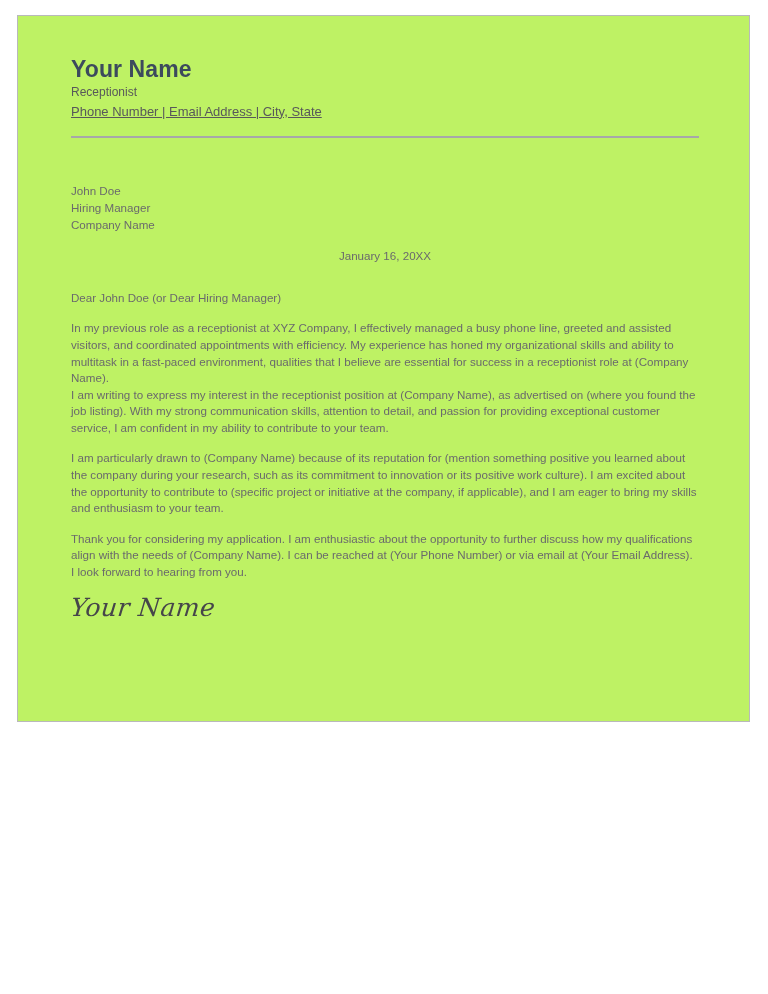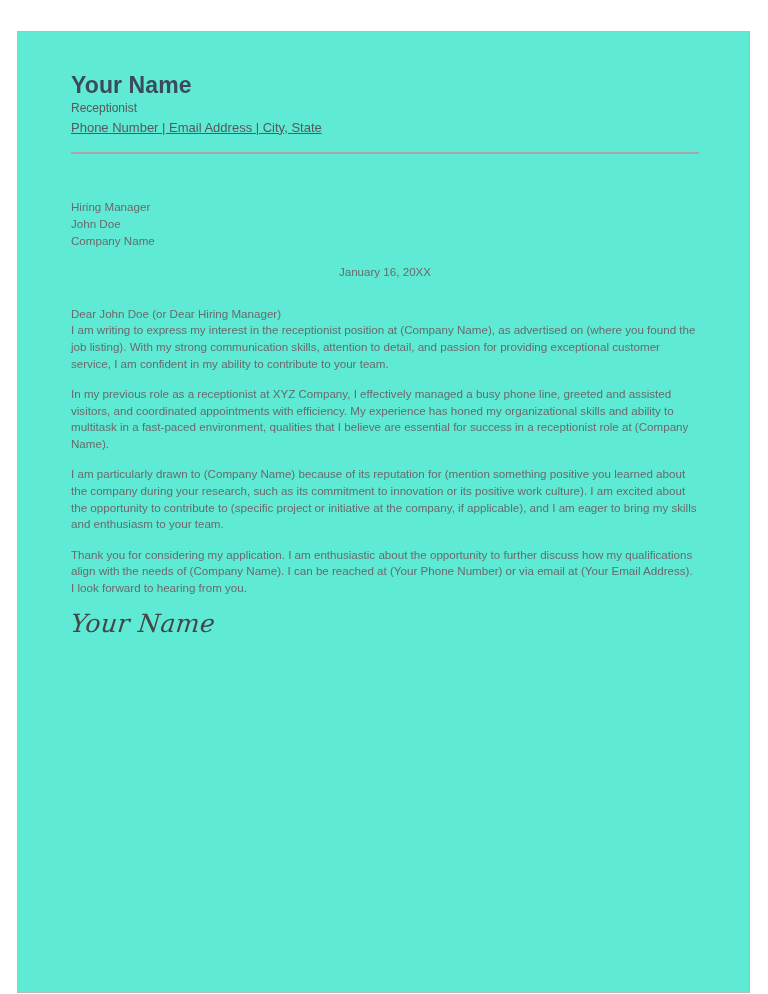--- a/index.html
+++ b/index.html
@@ -12,25 +12,24 @@
     height: 994px;
     font-family: "Liberation Sans", sans-serif;
     overflow: hidden;
   }
 
   .page {
     position: absolute;
     left: 17px;
     top: 15px;
     width: 733px;
-    height: 962px;
+    height: 707px;
     box-sizing: border-box;
     border: 1px solid #b9b9bb;
-    background: #5eead4;
-    margin-top: 16px;
+    background: #bef264;
   }
 
   .inner {
     position: absolute;
     left: 53px;
     top: 40px;
     width: 628px;
   }
 
   
@@ -129,31 +128,31 @@
   <div class="inner">
 
     <div>
       <div class="hdr-name">Your Name</div>
       <div class="hdr-title">Receptionist</div>
       <div class="hdr-contact">Phone Number | Email Address | City, State</div>
       <div class="rule"></div>
     </div>
 
     <div class="recipient">
+      <div>John Doe</div>
       <div>Hiring Manager</div>
-      <div>John Doe</div>
       <div>Company Name</div>
     </div>
 
     <div class="date">January 16, 20XX</div>
 
     <div class="body-block">
       <p class="salutation">Dear John Doe (or Dear Hiring Manager)</p>
+      <p class="para gap">In my previous role as a receptionist at XYZ Company, I effectively managed a busy phone line, greeted and assisted visitors, and coordinated appointments with efficiency. My experience has honed my organizational skills and ability to multitask in a fast-paced environment, qualities that I believe are essential for success in a receptionist role at (Company Name).</p>
       <p class="para">I am writing to express my interest in the receptionist position at (Company Name), as advertised on (where you found the job listing). With my strong communication skills, attention to detail, and passion for providing exceptional customer service, I am confident in my ability to contribute to your team.</p>
-      <p class="para gap">In my previous role as a receptionist at XYZ Company, I effectively managed a busy phone line, greeted and assisted visitors, and coordinated appointments with efficiency. My experience has honed my organizational skills and ability to multitask in a fast-paced environment, qualities that I believe are essential for success in a receptionist role at (Company Name).</p>
       <p class="para gap">I am particularly drawn to (Company Name) because of its reputation for (mention something positive you learned about the company during your research, such as its commitment to innovation or its positive work culture). I am excited about the opportunity to contribute to (specific project or initiative at the company, if applicable), and I am eager to bring my skills and enthusiasm to your team.</p>
       <p class="para gap">Thank you for considering my application. I am enthusiastic about the opportunity to further discuss how my qualifications align with the needs of (Company Name). I can be reached at (Your Phone Number) or via email at (Your Email Address). I look forward to hearing from you.</p>
     </div>
 
     <div class="signature">Your Name</div>
 
   </div>
 </div>
 
 </body></html>

